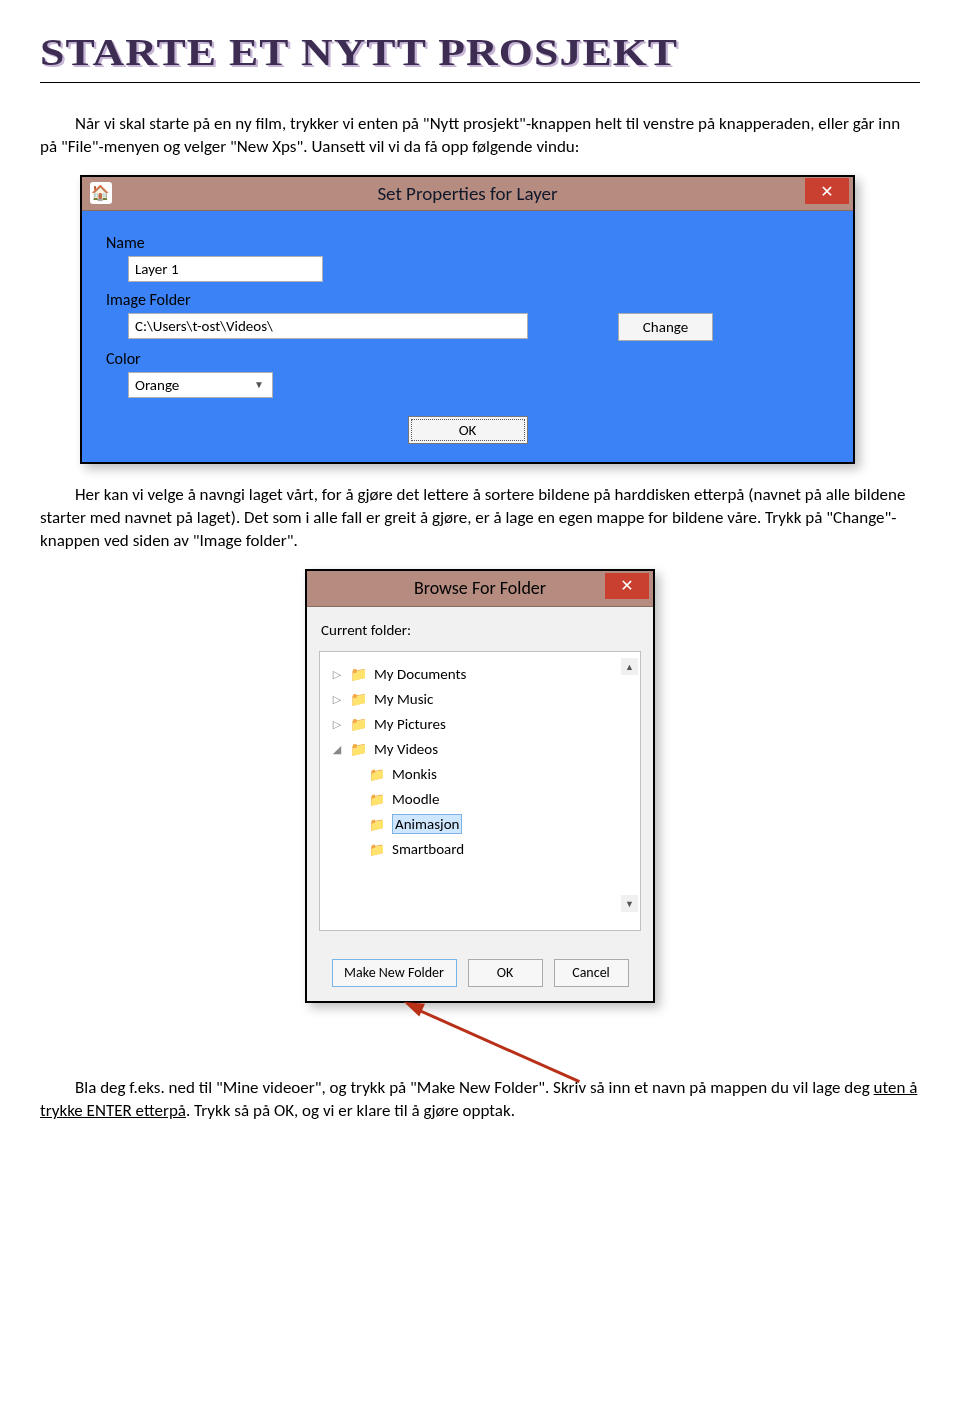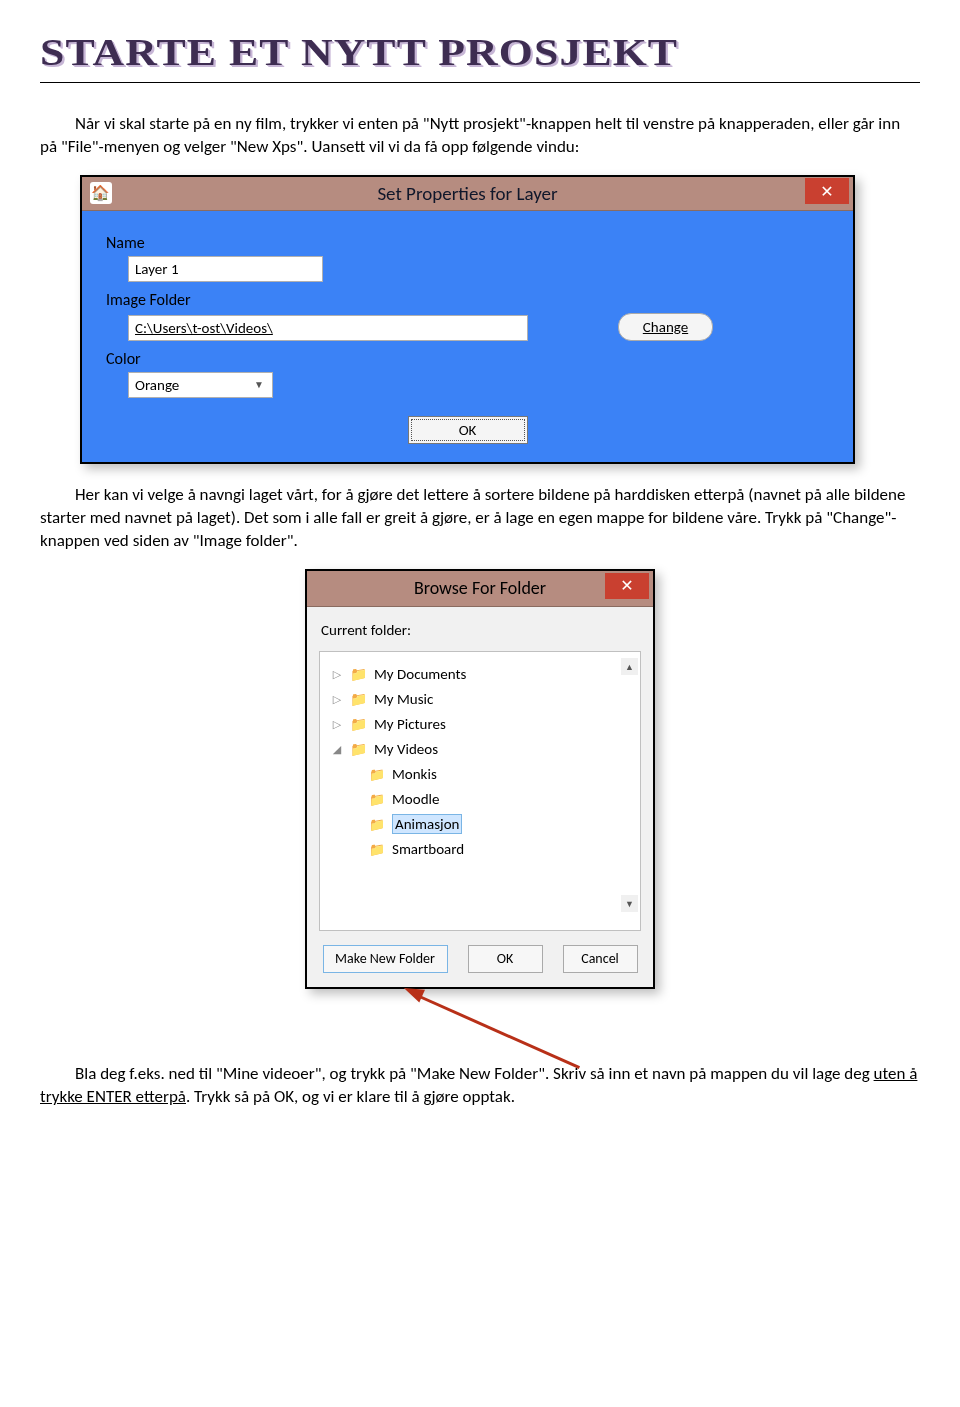--- a/index.html
+++ b/index.html
@@ -56,21 +56,21 @@
     background: #c94030;
     display: flex; align-items: center; justify-content: center;
     color: #fff; font-size: 16px; font-weight: 300;
     margin-right: 4px; margin-top: -4px;
   }
   .dlg-body {
     background: #3b82f6;
     padding: 14px 18px 18px 18px;
   }
   .field-label { font-size: 16px; margin: 8px 0 4px 6px; }
-  .field-row { display: flex; align-items: flex-end; text-decoration: underline; }
+  .field-row { display: flex; align-items: flex-start; }
   .textbox {
     background: #fff;
     border: 1px solid #b0b0b0;
     height: 26px;
     font-size: 15px;
     padding: 0 6px;
     display: flex;
     align-items: center;
     margin-left: 28px;
   }
@@ -84,21 +84,21 @@
   }
   .combo .arrow { width: 14px; font-size: 10px; color: #555; }
   .btn {
     background: #f5f5f5;
     border: 1px solid #aaa;
     height: 28px;
     padding: 0 18px;
     font-size: 15px;
     display: flex; align-items: center; justify-content: center;
   }
-  .btn.change { margin-left: 90px; width: 95px; border-radius: 13px; }
+  .btn.change { margin-left: 90px; width: 95px; }
   .btn.ok1 {
     width: 120px; margin: 18px auto 0 auto;
     border: 1px solid #777; outline: 1px dotted #555; outline-offset: -4px;
   }
 
   
   .dialog2 {
     width: 350px;
     margin: 0 auto 22px auto;
     border: 2px solid #000;
@@ -142,21 +142,21 @@
     position: absolute; right: 2px; top: 6px; width: 17px;
     display: flex; flex-direction: column; align-items: center;
   }
   .scrollbar .up, .scrollbar .down {
     width: 17px; height: 17px; background: #f0f0f0;
     font-size: 9px; display: flex; align-items: center; justify-content: center;
     color: #555;
   }
   .scrollbar .gap { height: 220px; }
   .btn-row2 {
-    display: flex; gap: 20px; margin-top: 14px; justify-content: center;
+    display: flex; gap: 11px; margin-top: 28px; justify-content: center;
   }
   .btn2 {
     height: 28px; background: #f7f7f7; border: 1px solid #aaa;
     font-size: 14px; display: flex; align-items: center; justify-content: center;
   }
   .btn2.make { width: 125px; border-color: #7ab5e5; }
   .btn2.ok { width: 75px; }
   .btn2.cancel { width: 75px; }
 
   .arrow-wrap {

